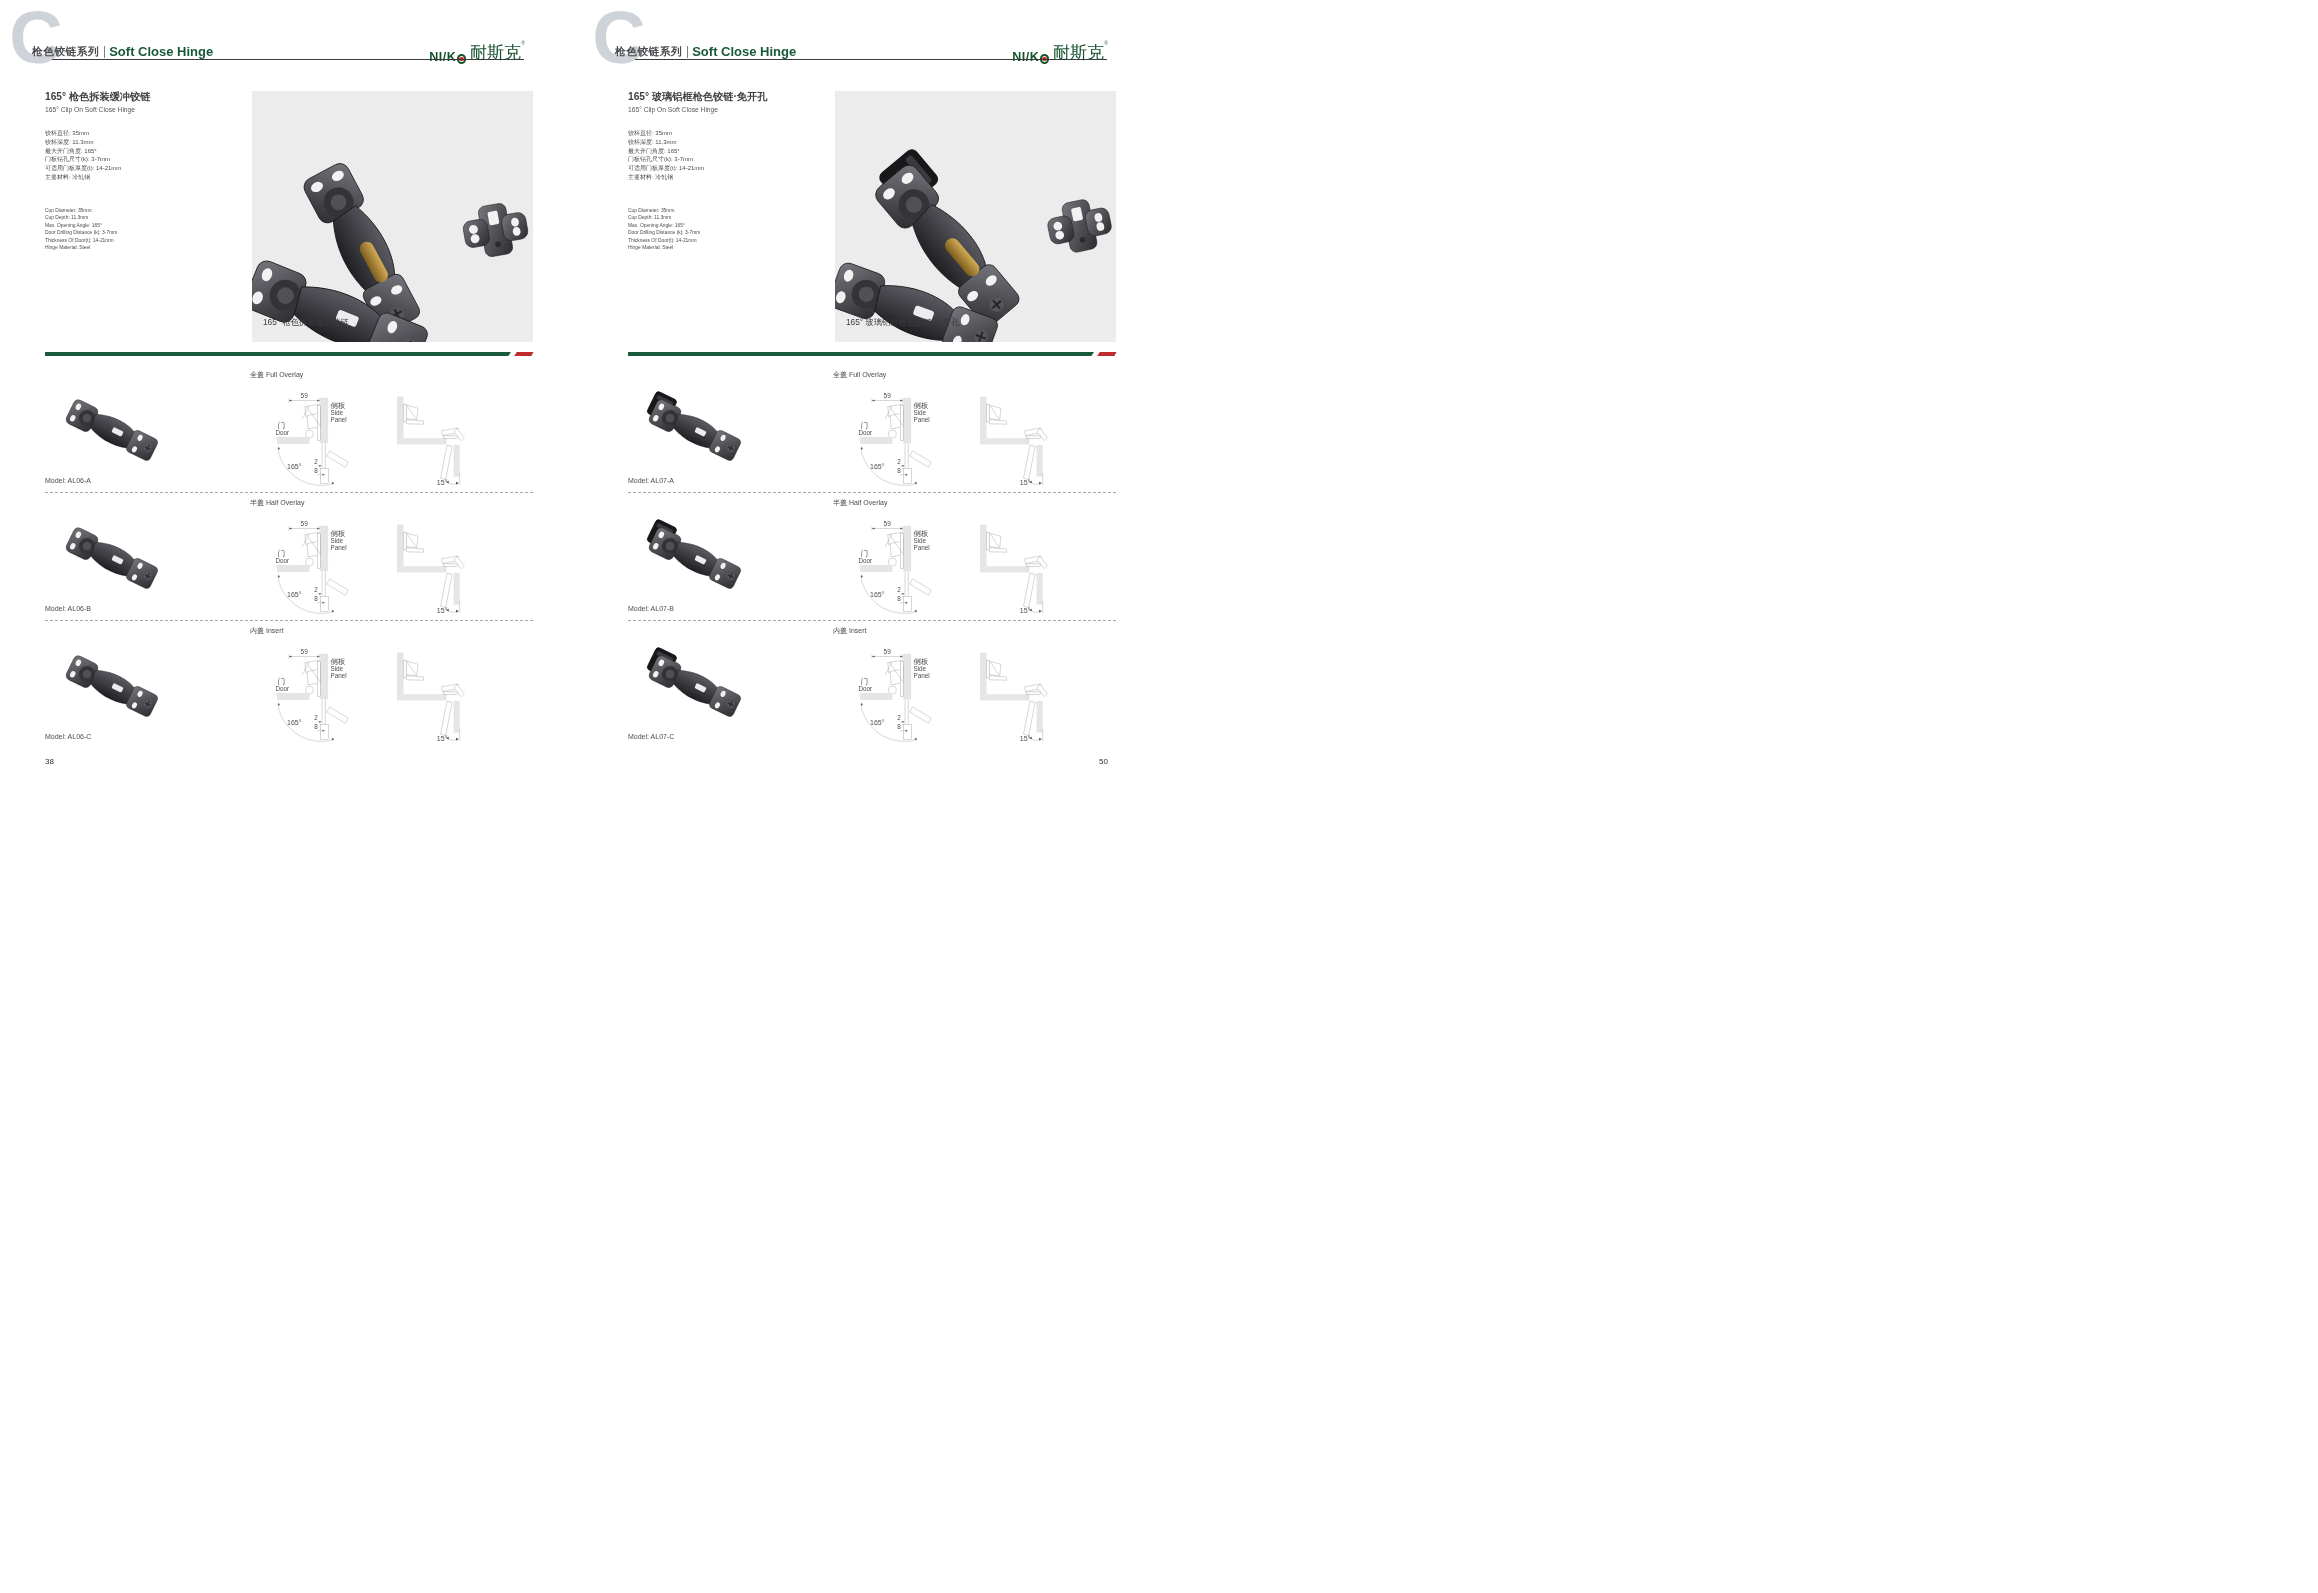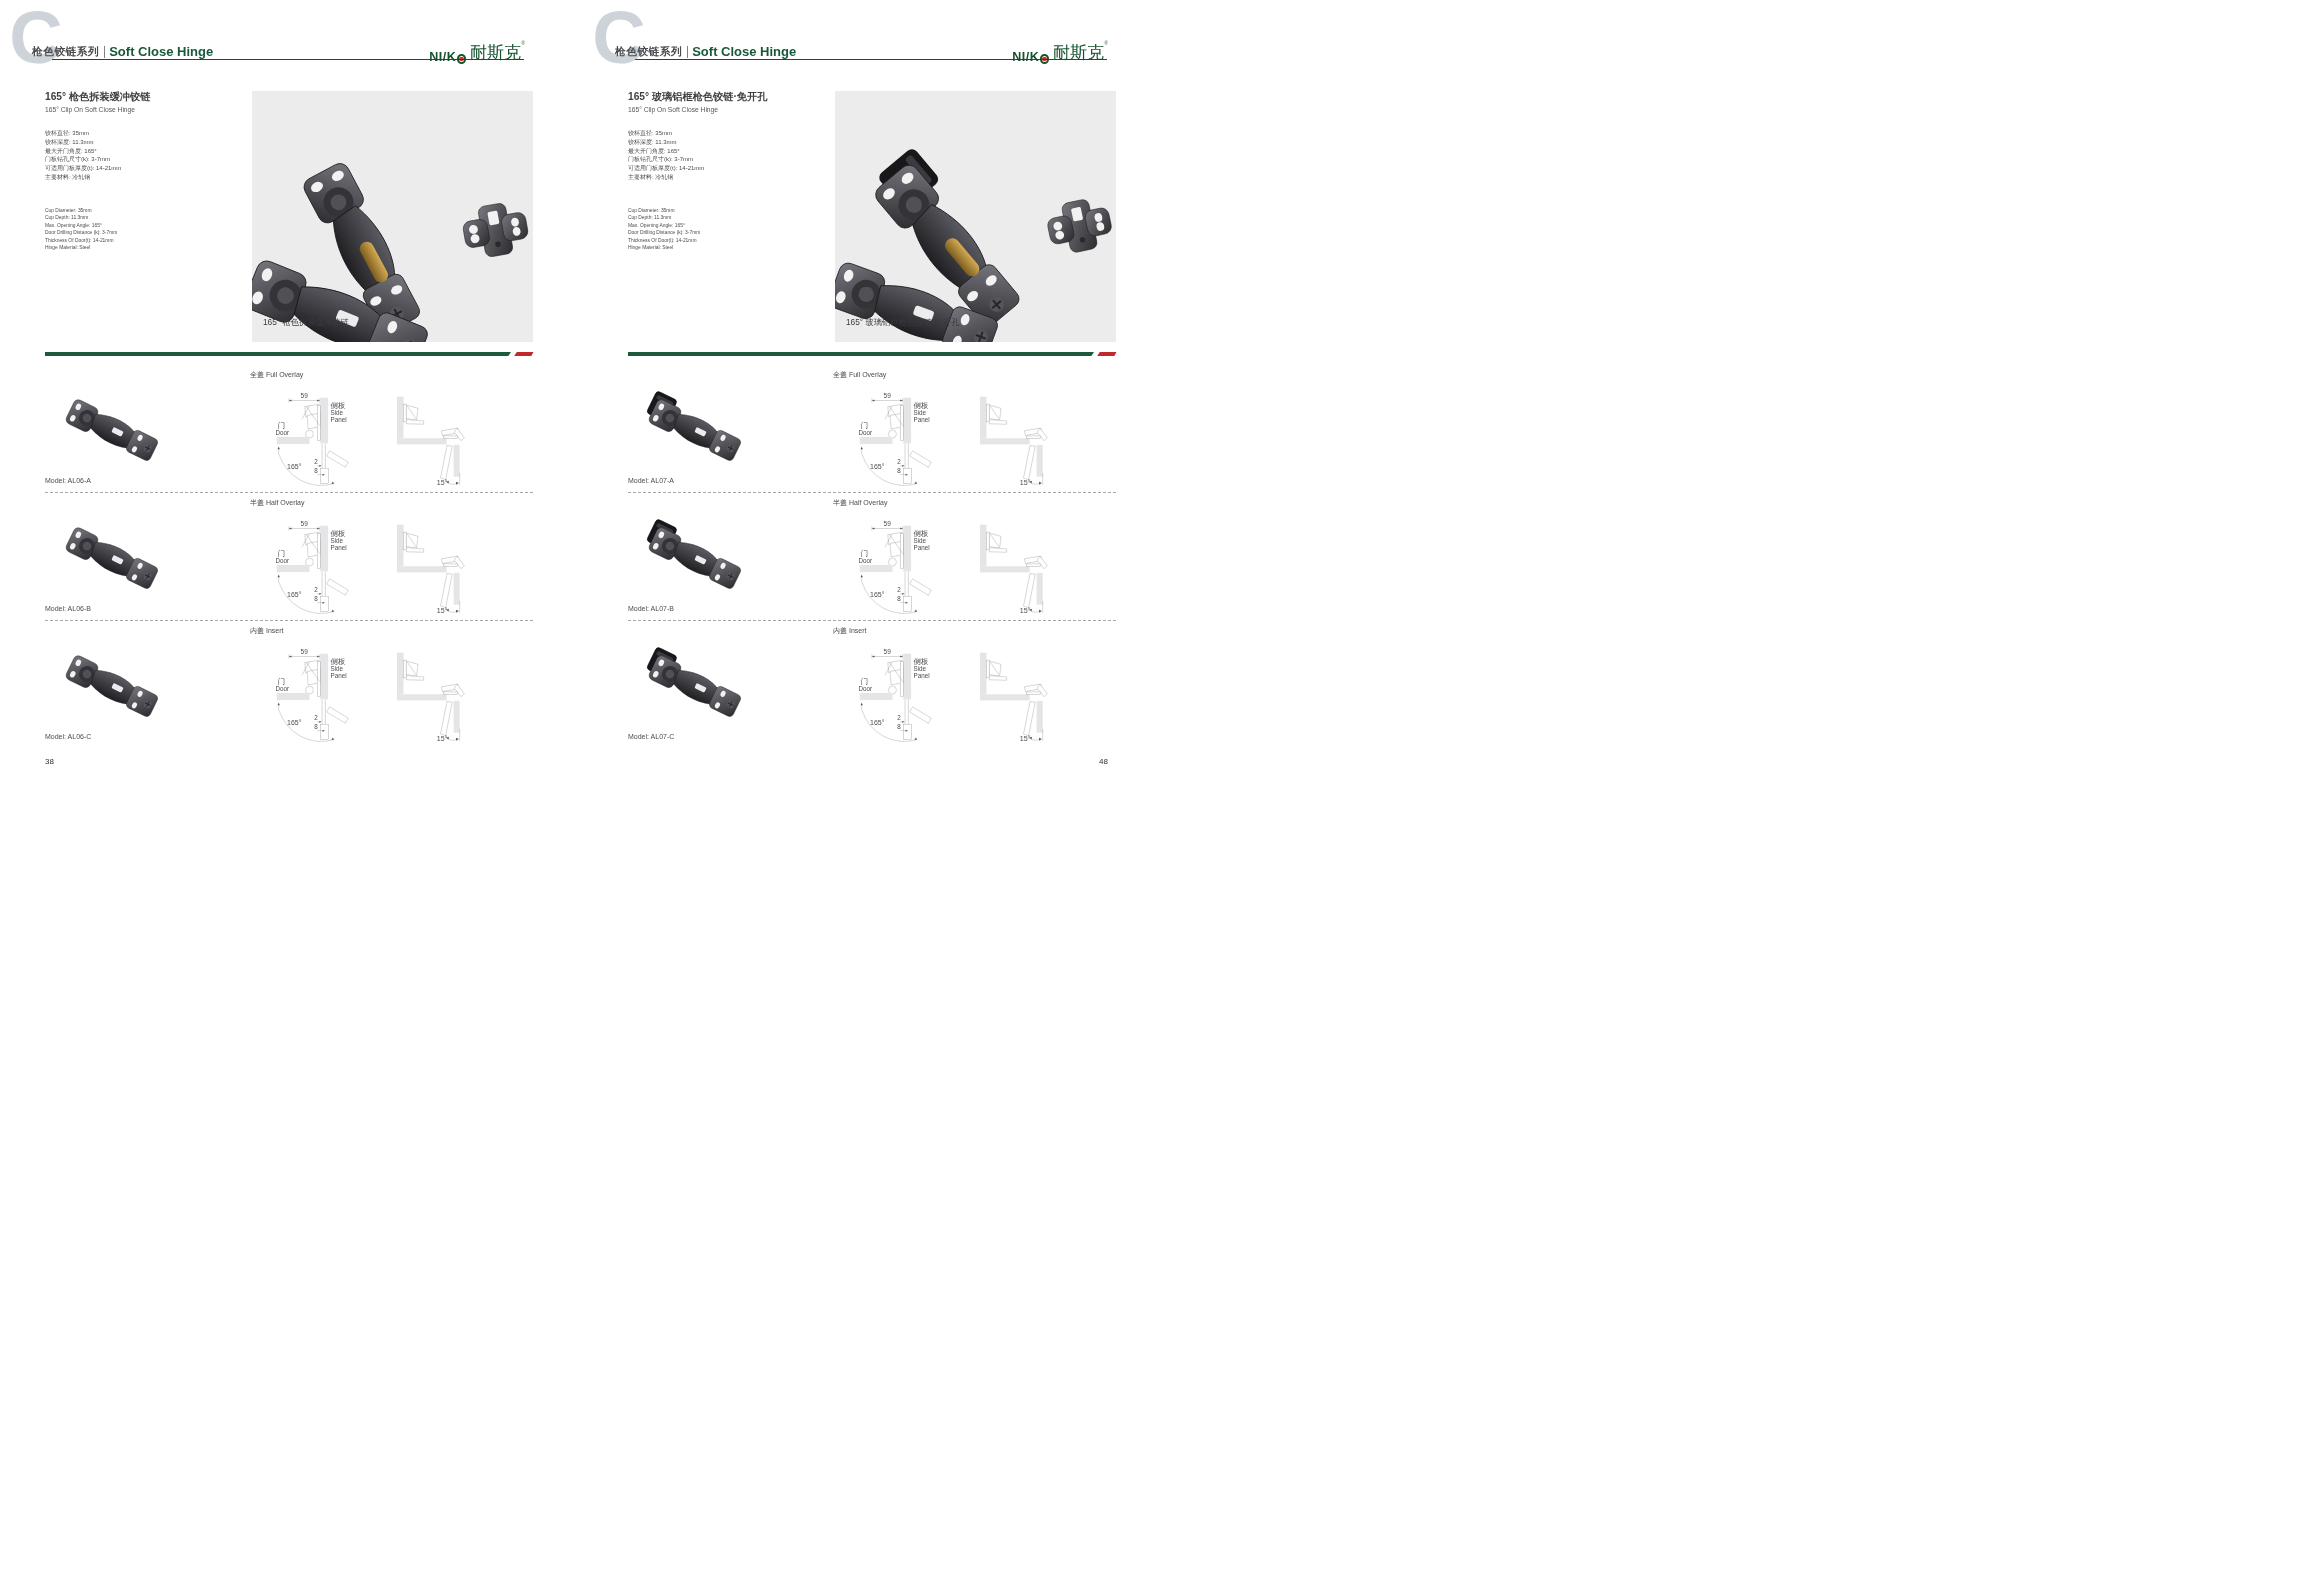--- a/index.html
+++ b/index.html
@@ -396,17 +396,17 @@
         </svg>
       <svg class="sec-diag1" viewBox="0 0 330 410">
           <use href="#sym-diag1"></use>
         </svg>
       <svg class="sec-diag2" viewBox="0 0 330 410">
           <use href="#sym-diag2"></use>
         </svg>
       <div class="sec-model">Model: AL07-C</div>
     </div>
 
-    <div class="page-num pn-right">48</div>
+    <div class="page-num pn-right">50</div>
   </div>
 
 </div>
 
 
 </body></html>

